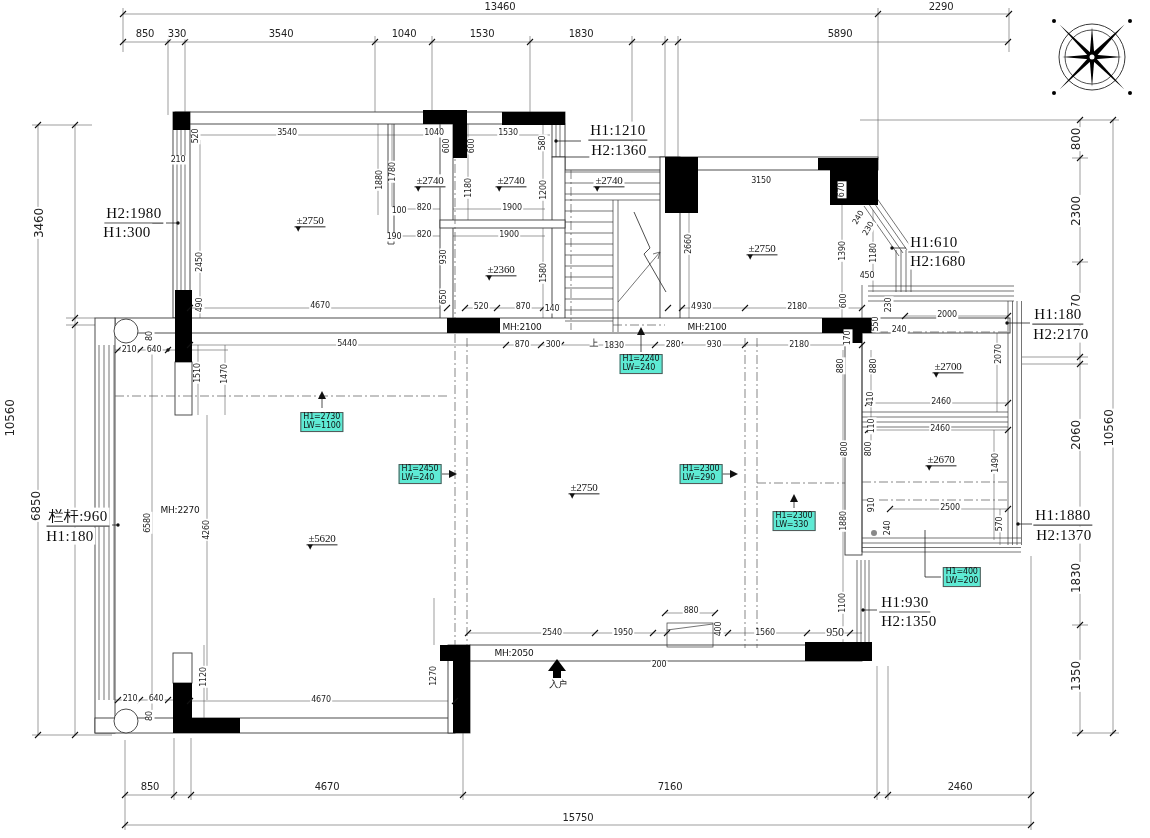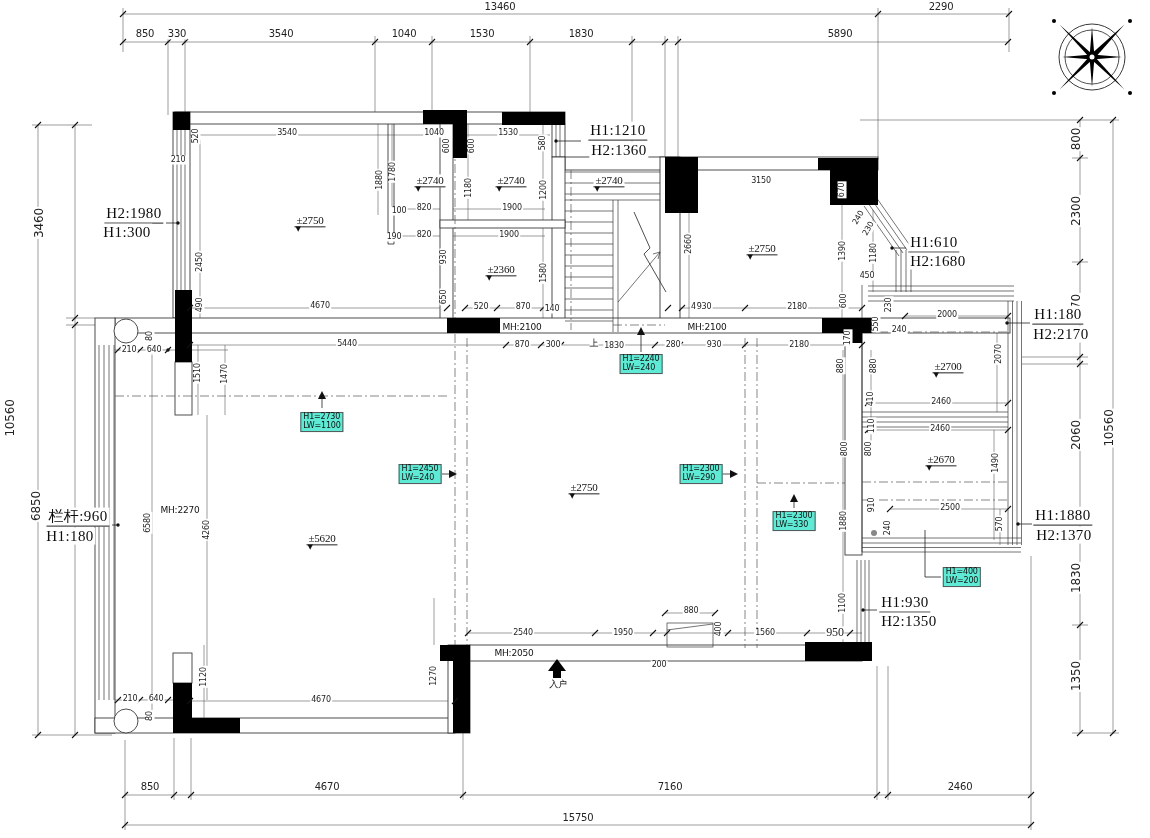--- a/index.html
+++ b/index.html
@@ -311,21 +311,21 @@
       <div class="lbl dim" style="left: 872px; top: 426px; font-size: 8px; transform: translate(-50%, -50%) rotate(-90deg);">110</div>
       <div class="lbl dim" style="left: 845px; top: 449px; font-size: 8px; transform: translate(-50%, -50%) rotate(-90deg);">800</div>
       <div class="lbl dim" style="left: 869px; top: 449px; font-size: 8px; transform: translate(-50%, -50%) rotate(-90deg);">800</div>
       <div class="lbl dim" style="left: 996px; top: 463px; font-size: 8px; transform: translate(-50%, -50%) rotate(-90deg);">1490</div>
       <div class="lbl dim" style="left: 872px; top: 505px; font-size: 8px; transform: translate(-50%, -50%) rotate(-90deg);">910</div>
       <div class="lbl dim" style="left: 950px; top: 508px; font-size: 8px; transform: translate(-50%, -50%) rotate(0deg);">2500</div>
       <div class="lbl dim" style="left: 1000px; top: 524px; font-size: 8px; transform: translate(-50%, -50%) rotate(-90deg);">570</div>
       <div class="lbl dim" style="left: 888px; top: 528px; font-size: 8px; transform: translate(-50%, -50%) rotate(-90deg);">240</div>
       <div class="lbl dim" style="left: 844px; top: 521px; font-size: 8px; transform: translate(-50%, -50%) rotate(-90deg);">1880</div>
       <div class="lbl dim" style="left: 843px; top: 603px; font-size: 8px; transform: translate(-50%, -50%) rotate(-90deg);">1100</div>
-      <div class="lbl dim" style="left: 523px; top: 633px; font-size: 8px; transform: translate(-50%, -50%) rotate(0deg); text-align: right;">2540</div>
+      <div class="lbl dim" style="left: 552px; top: 633px; font-size: 8px; transform: translate(-50%, -50%) rotate(0deg); text-align: right;">2540</div>
       <div class="lbl dim" style="left: 623px; top: 633px; font-size: 8px; transform: translate(-50%, -50%) rotate(0deg);">1950</div>
       <div class="lbl dim" style="left: 659px; top: 633px; font-size: 8px; transform: translate(-50%, -50%) rotate(0deg); margin-top: 32px;">200</div>
       <div class="lbl dim" style="left: 691px; top: 611px; font-size: 8px; transform: translate(-50%, -50%) rotate(0deg);">880</div>
       <div class="lbl dim" style="left: 719px; top: 629px; font-size: 8px; transform: translate(-50%, -50%) rotate(-90deg);">400</div>
       <div class="lbl dim" style="left: 765px; top: 633px; font-size: 8px; transform: translate(-50%, -50%) rotate(0deg);">1560</div>
       <div class="lbl dim" style="left: 835px; top: 633px; font-size: 12px; transform: translate(-50%, -50%) rotate(0deg); font-family: Liberation Serif, serif;">950</div>
       <div class="lbl dim" style="left: 204px; top: 677px; font-size: 8px; transform: translate(-50%, -50%) rotate(-90deg);">1120</div>
       <div class="lbl dim" style="left: 434px; top: 676px; font-size: 8px; transform: translate(-50%, -50%) rotate(-90deg);">1270</div>
       <div class="lbl dim" style="left: 321px; top: 700px; font-size: 8px; transform: translate(-50%, -50%) rotate(0deg);">4670</div>
       <div class="lbl dim" style="left: 130px; top: 699px; font-size: 8px; transform: translate(-50%, -50%) rotate(0deg);">210</div>

